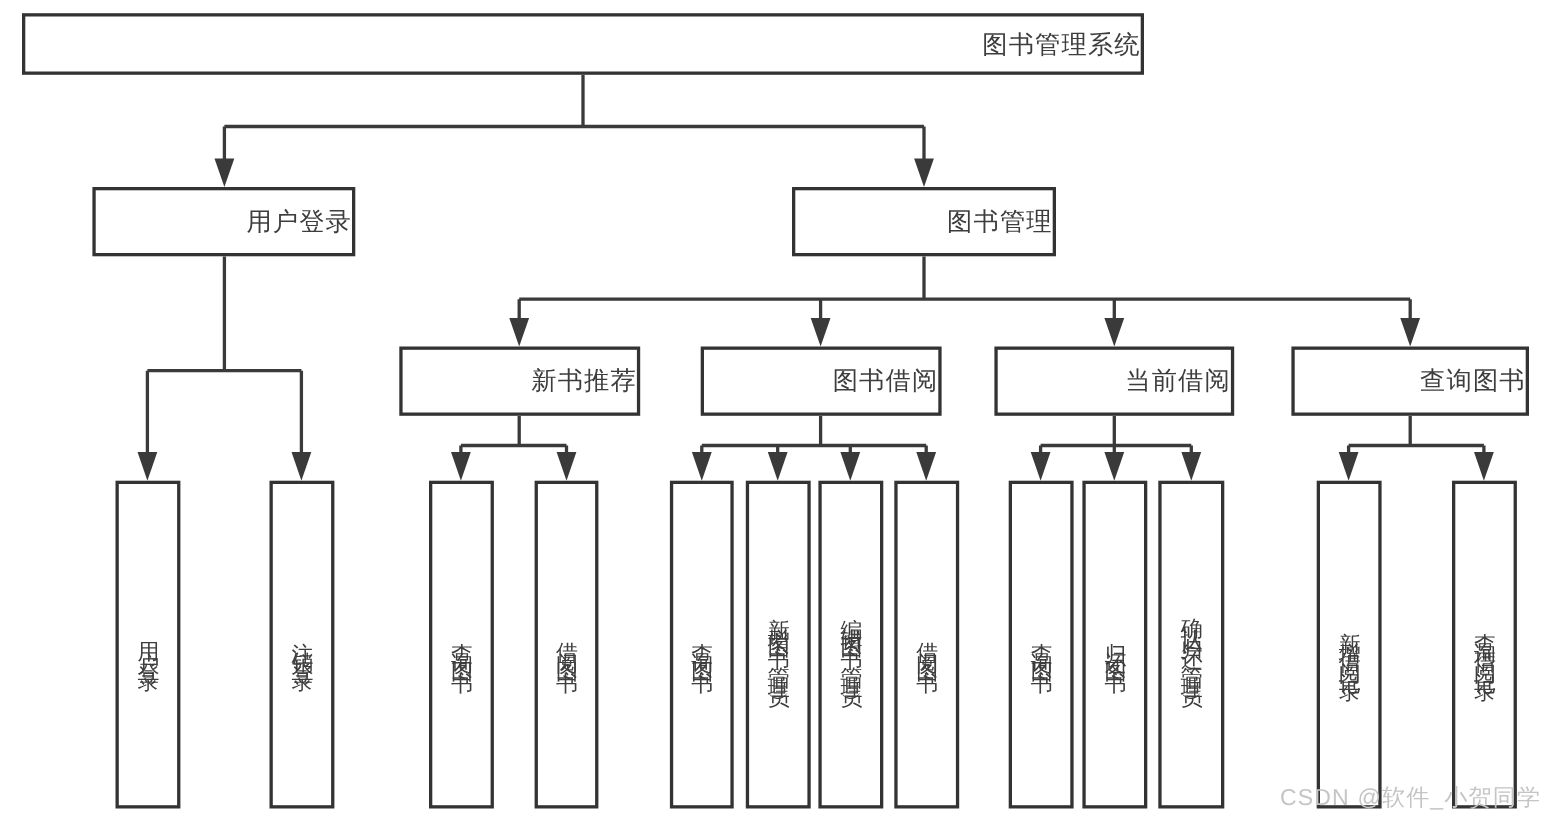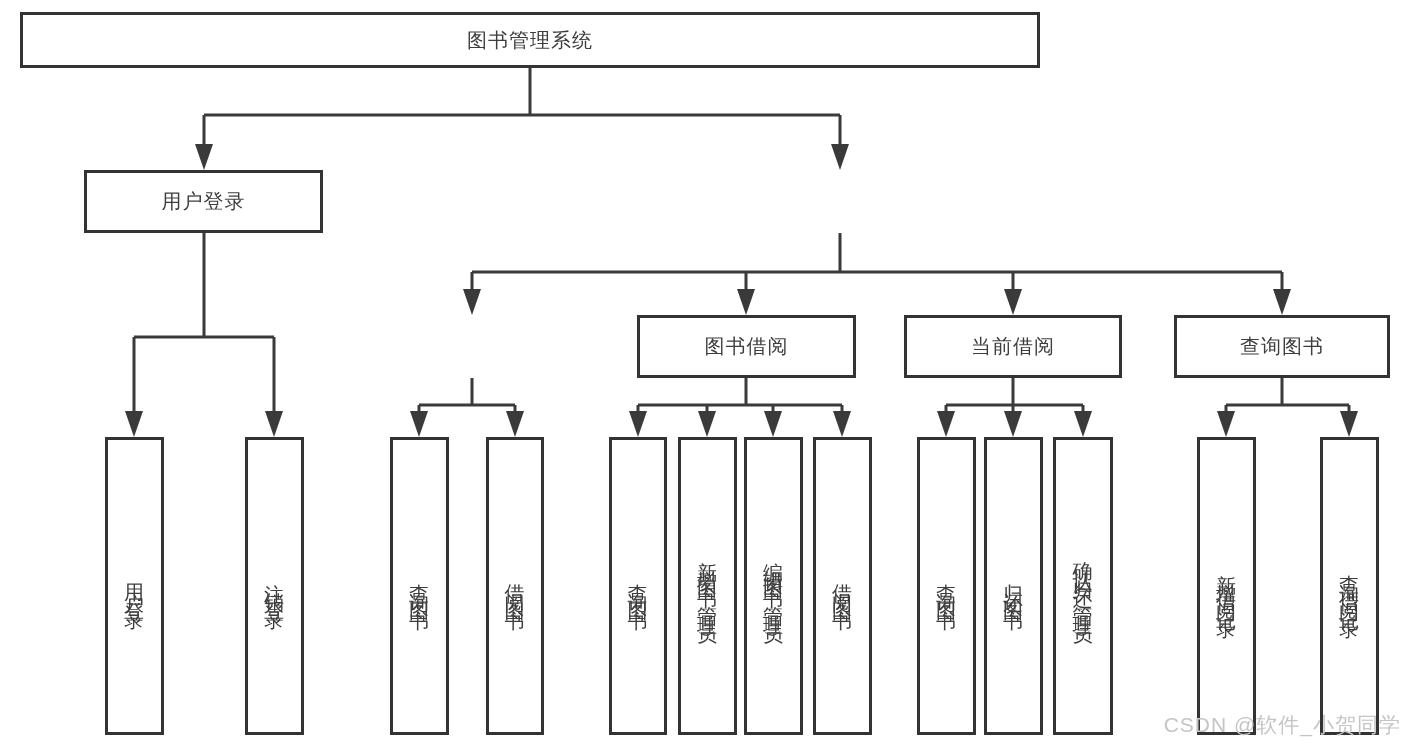--- a/index.html
+++ b/index.html
@@ -30,21 +30,21 @@
     position: absolute;
     box-sizing: border-box;
     background: var(--background, #fff);
     border: 3px solid var(--border, #333);
     display: flex;
     align-items: center;
     justify-content: center;
     color: var(--text, #3d3d3d);
     z-index: 1;
   }
-  .box.h { font-size: 20px; letter-spacing: 1px; white-space: nowrap; }
+  .box.h { font-size: 23px; letter-spacing: 1px; white-space: nowrap; justify-content: flex-end; }
   .box.v .vtext {
     writing-mode: vertical-rl;
     text-orientation: mixed;
     font-size: 20px;
     letter-spacing: 9px;
     line-height: 1;
   }
   .watermark {
     position: absolute;
     right: 4px;
@@ -98,21 +98,27 @@
     <polygon points="1340,411 1358,411 1349,437"></polygon>
   </svg>
 
   <div class="box h" style="left:20px;top:12px;width:1020px;height:56px">
     <span>图书管理系统</span>
   </div>
 
   <div class="box h" style="left:84px;top:170px;width:239px;height:63px">
     <span>用户登录</span>
   </div>
+  <div class="box h" style="left:720px;top:170px;width:240px;height:63px">
+    <span>图书管理</span>
+  </div>
 
+  <div class="box h" style="left:363px;top:315px;width:219px;height:63px">
+    <span>新书推荐</span>
+  </div>
   <div class="box h" style="left:637px;top:315px;width:219px;height:63px">
     <span>图书借阅</span>
   </div>
   <div class="box h" style="left:904px;top:315px;width:218px;height:63px">
     <span>当前借阅</span>
   </div>
   <div class="box h" style="left:1174px;top:315px;width:216px;height:63px">
     <span>查询图书</span>
   </div>
 

